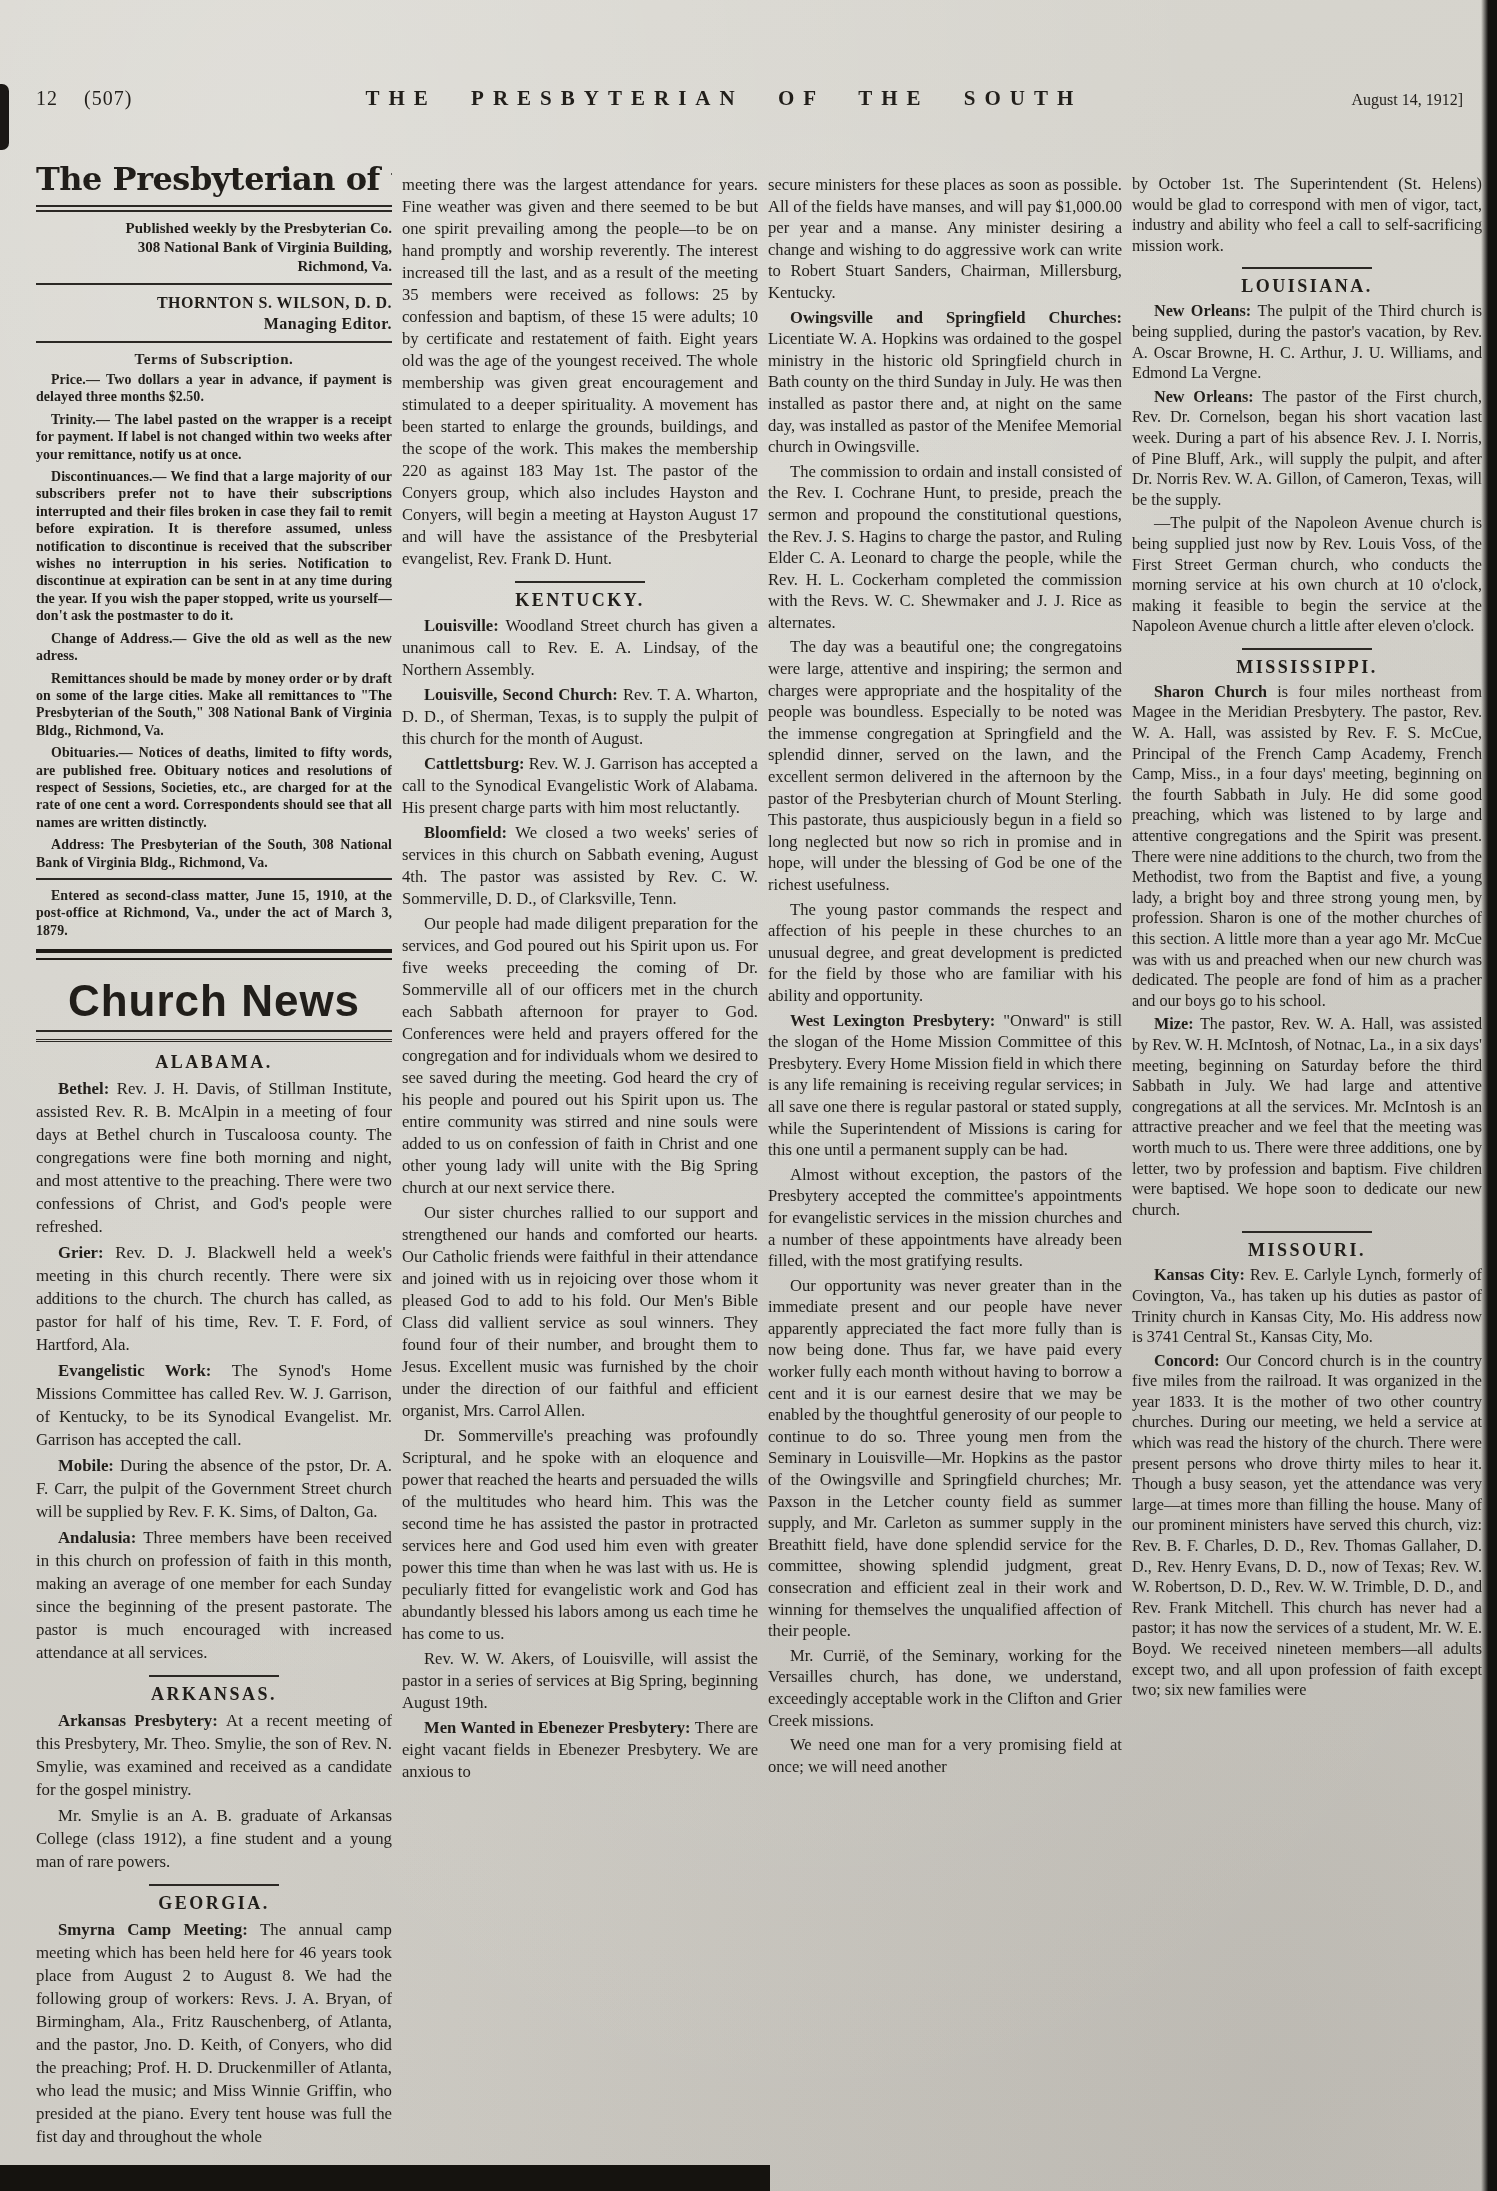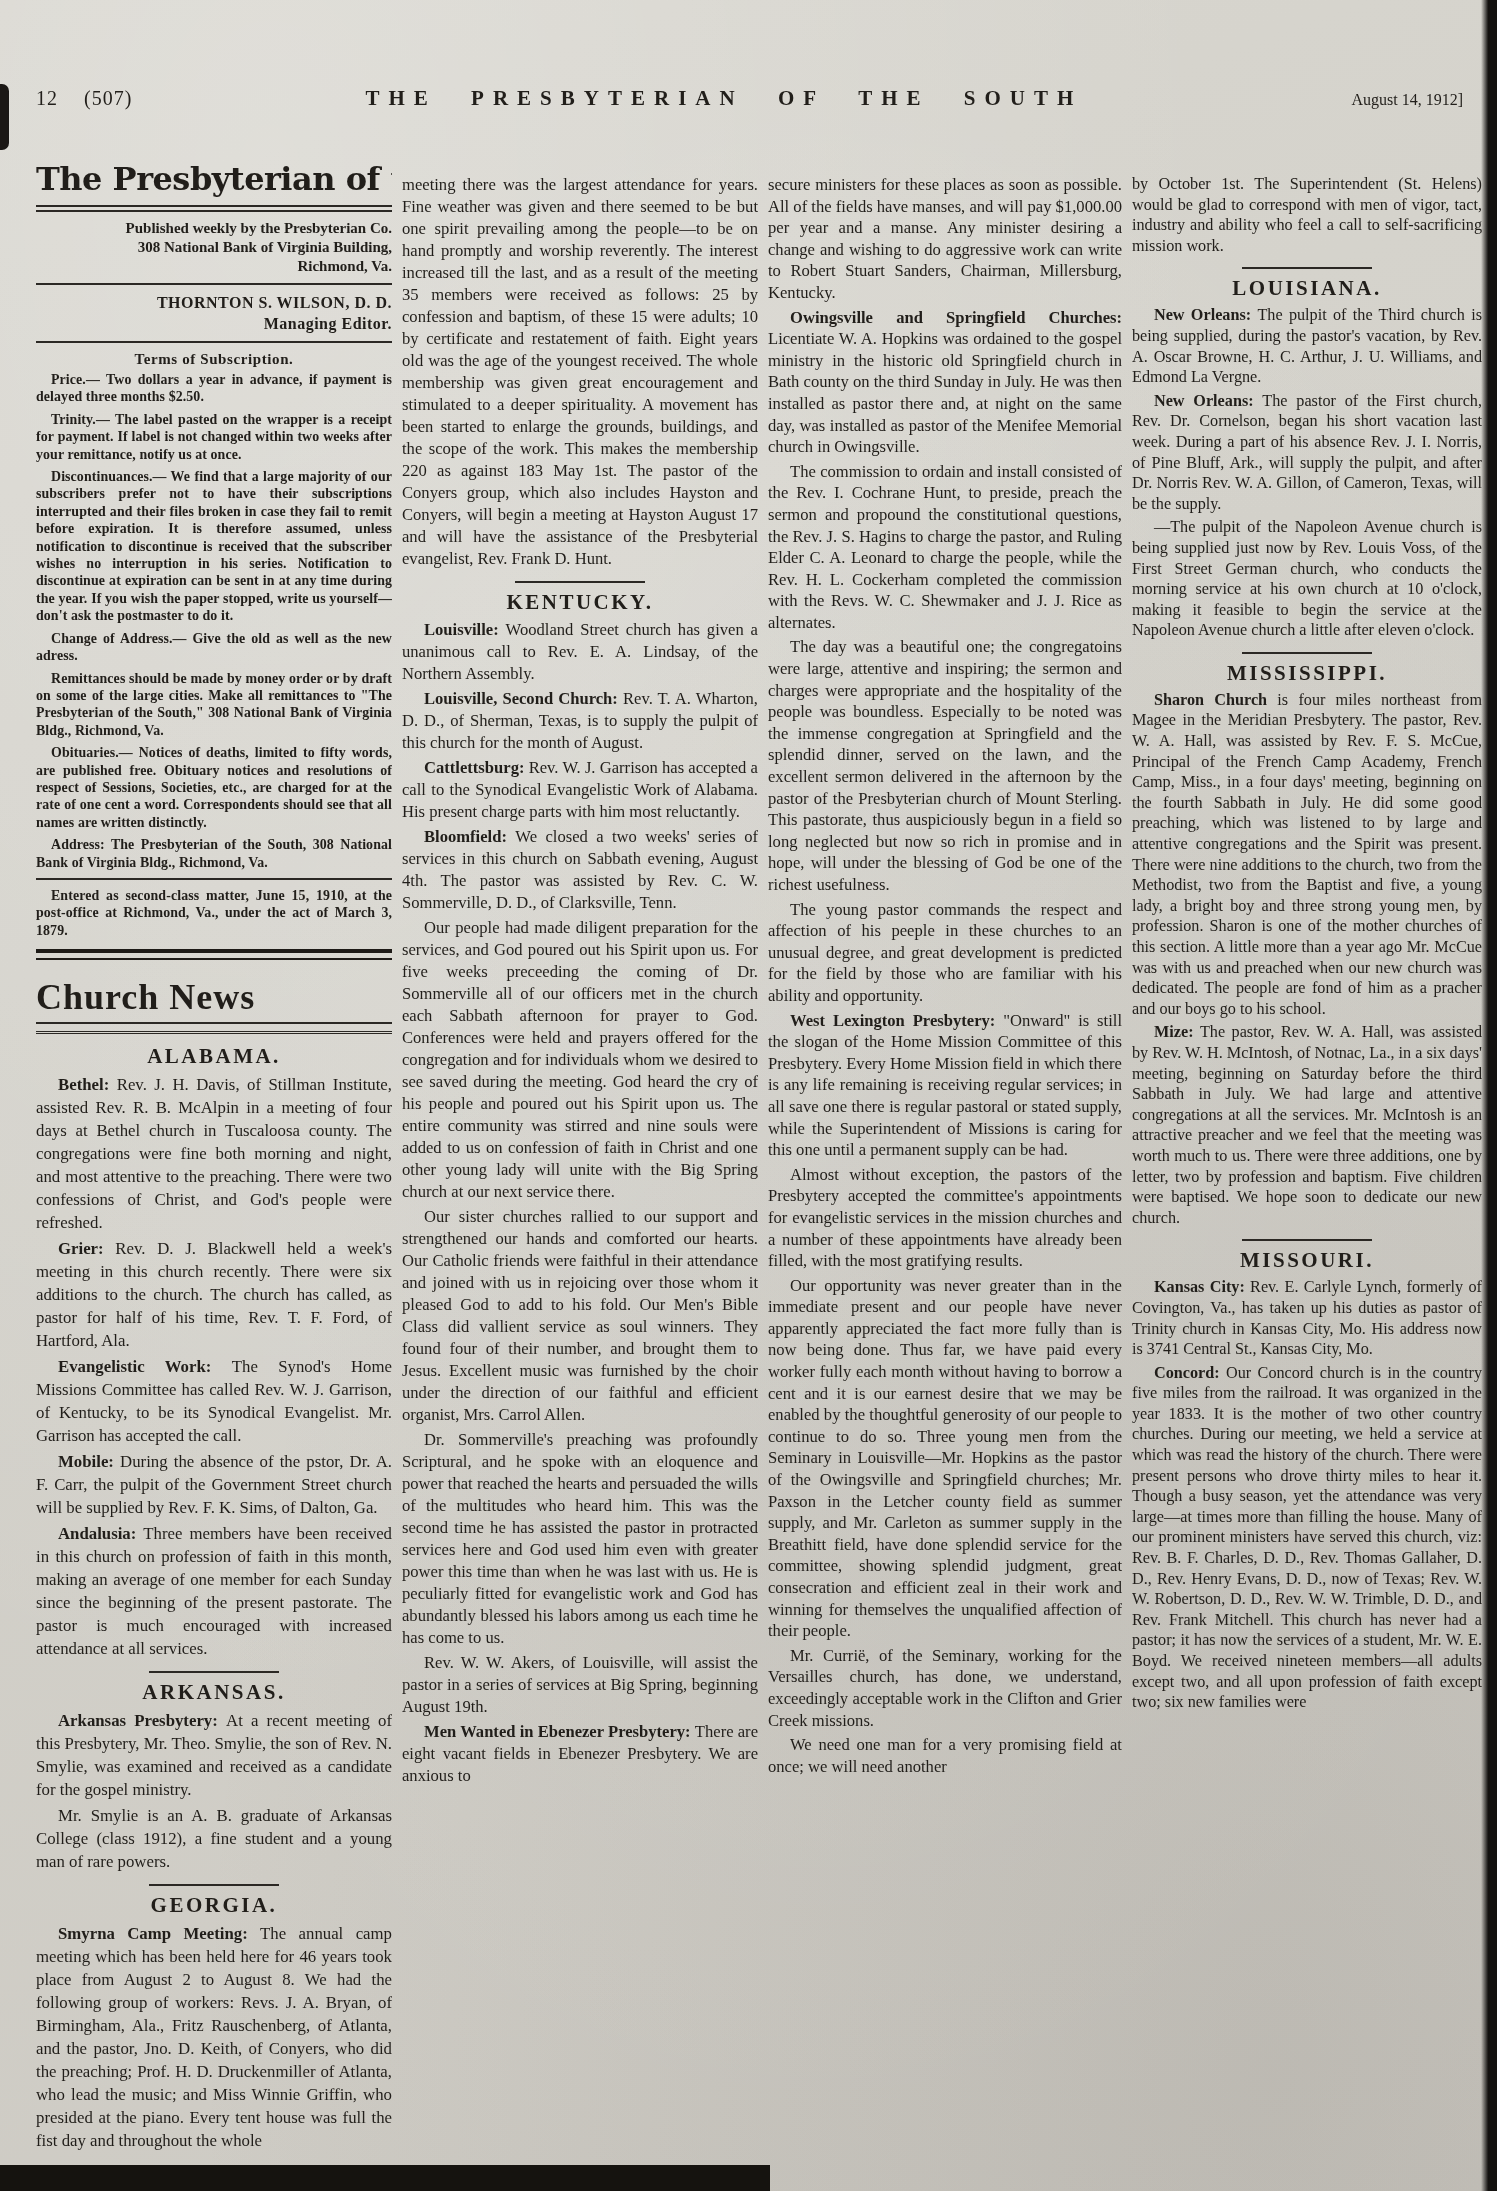--- a/index.html
+++ b/index.html
@@ -38,28 +38,28 @@
   .lead{font-weight:bold;}
   #col1 .para{font-size:16.8px;line-height:23px;}
   #col2 .para{font-size:16.6px;line-height:22px;}
   #col3 .para{font-size:16.6px;line-height:21.6px;}
   #col4 .para{font-size:16.2px;line-height:20.6px;}
   .para.small{font-size:13.9px !important;line-height:17.4px !important;
     font-weight:bold;text-indent:15px;letter-spacing:.1px;margin-bottom:5px;}
 
   .masthead-title{font-family:"DejaVu Serif",serif;font-weight:bold;font-size:32px;
     text-align:center;margin:2px 0 6px;letter-spacing:-.5px;white-space:nowrap;}
-  .news-banner{font-family:Liberation Serif, serif;font-weight:bold;font-size:36px;
-    text-align:left;margin:16px 0 4px;letter-spacing:1px;}
+  .news-banner{font-family:Liberation Sans, sans-serif;font-weight:bold;font-size:44px;
+    text-align:center;margin:16px 0 4px;letter-spacing:1px;}
 
   .center-lines{text-align:right;font-weight:bold;}
   .center-lines div{line-height:19px;font-size:15px;}
   .center-lines.ed div{font-size:16px;line-height:21px;letter-spacing:.5px;}
 
-  .sec-heading{text-align:center;font-weight:bold;font-size:21px;
+  .sec-heading{text-align:center;font-weight:bold;font-size:18px;
     letter-spacing:2.5px;margin:4px 0 4px;text-indent:0;}
   .sec-heading.sub{font-size:15px;letter-spacing:.6px;margin:8px 0 3px;}
 
   .rule{margin:7px 0;}
   .rule-thin{border-top:2px solid #2b2824;}
   .rule-double{border-top:2px solid #2b2824;border-bottom:2px solid #2b2824;height:3px;}
   .rule-heavy{border-top:4px solid #1d1a16;border-bottom:2px solid #1d1a16;height:5px;margin:10px 0 2px;}
   .rule-short{border-top:2px solid #2b2824;width:130px;margin:11px auto 7px;}
   .rule-squiggle{border-top:2px solid #2b2824;border-bottom:3px double #2b2824;height:7px;margin:2px 0 10px;}
 </style>

